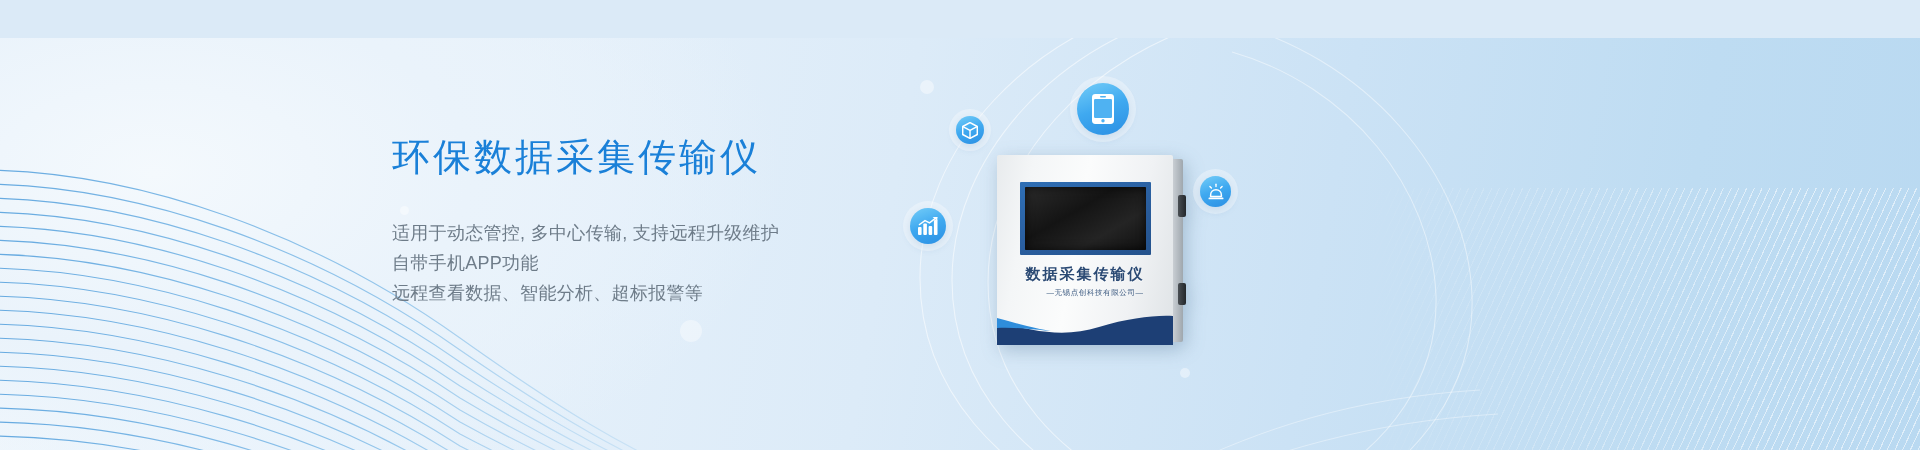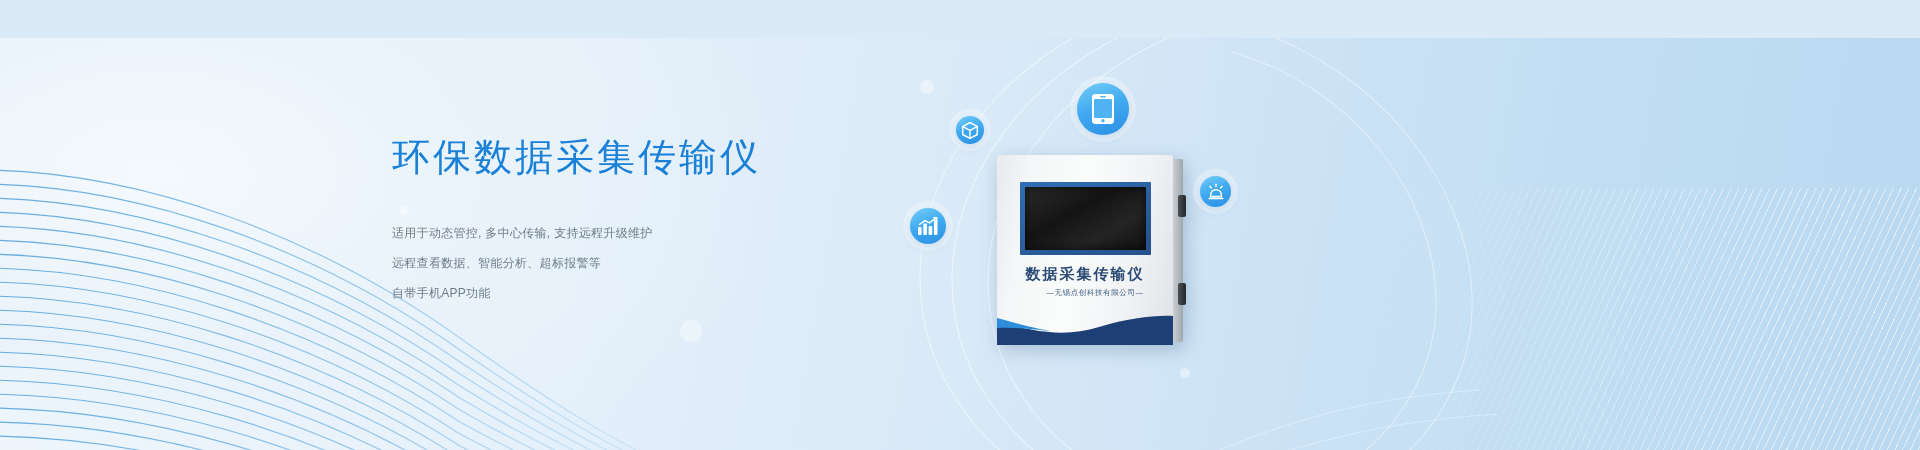--- a/index.html
+++ b/index.html
@@ -35,21 +35,21 @@
   }
 
   
   .text-block { position:absolute; left:392px; top:96px; width:520px; }
   .headline {
     font-size:38px; letter-spacing:3px; font-weight:400;
     color:#1a80d8; line-height:1.25; white-space:nowrap;
   }
   .sub-list { margin-top:36px; }
   .sub-line {
-    font-size:12px; color:#6e7c89; line-height:30px;
+    font-size:18px; color:#6e7c89; line-height:30px;
     letter-spacing:.3px; white-space:nowrap;
   }
 
   
   .product { position:absolute; left:880px; top:0; width:680px; height:450px; }
 
   .arcs { position:absolute; left:0; top:0; width:680px; height:450px; }
 
   
   .dot { position:absolute; border-radius:50%; background:rgba(255,255,255,.42); }
@@ -162,22 +162,22 @@
       </g>
     </svg>
   </div>
 
   <div class="hatch"></div>
 
   <div class="text-block">
     <h1 class="headline">环保数据采集传输仪</h1>
     <div class="sub-list">
       <div class="sub-line">适用于动态管控, 多中心传输, 支持远程升级维护</div>
+      <div class="sub-line">自带手机APP功能</div>
       <div class="sub-line">远程查看数据、智能分析、超标报警等</div>
-      <div class="sub-line">自带手机APP功能</div>
     </div>
   </div>
 
   <div class="product">
 
     <svg class="arcs" viewBox="0 0 680 450" fill="none" xmlns="http://www.w3.org/2000/svg">
       <g stroke="#ffffff" fill="none" stroke-opacity=".55" stroke-width="1.1">
         <path d="M300 -40 C 150 -10, 40 110, 40 240 C 40 350, 120 440, 235 478"></path>
         <path d="M320 -30 C 178 2, 72 118, 72 242 C 72 348, 148 434, 258 470"></path>
         <path d="M345 -20 C 210 14, 108 126, 108 244 C 108 346, 180 428, 286 462"></path>

